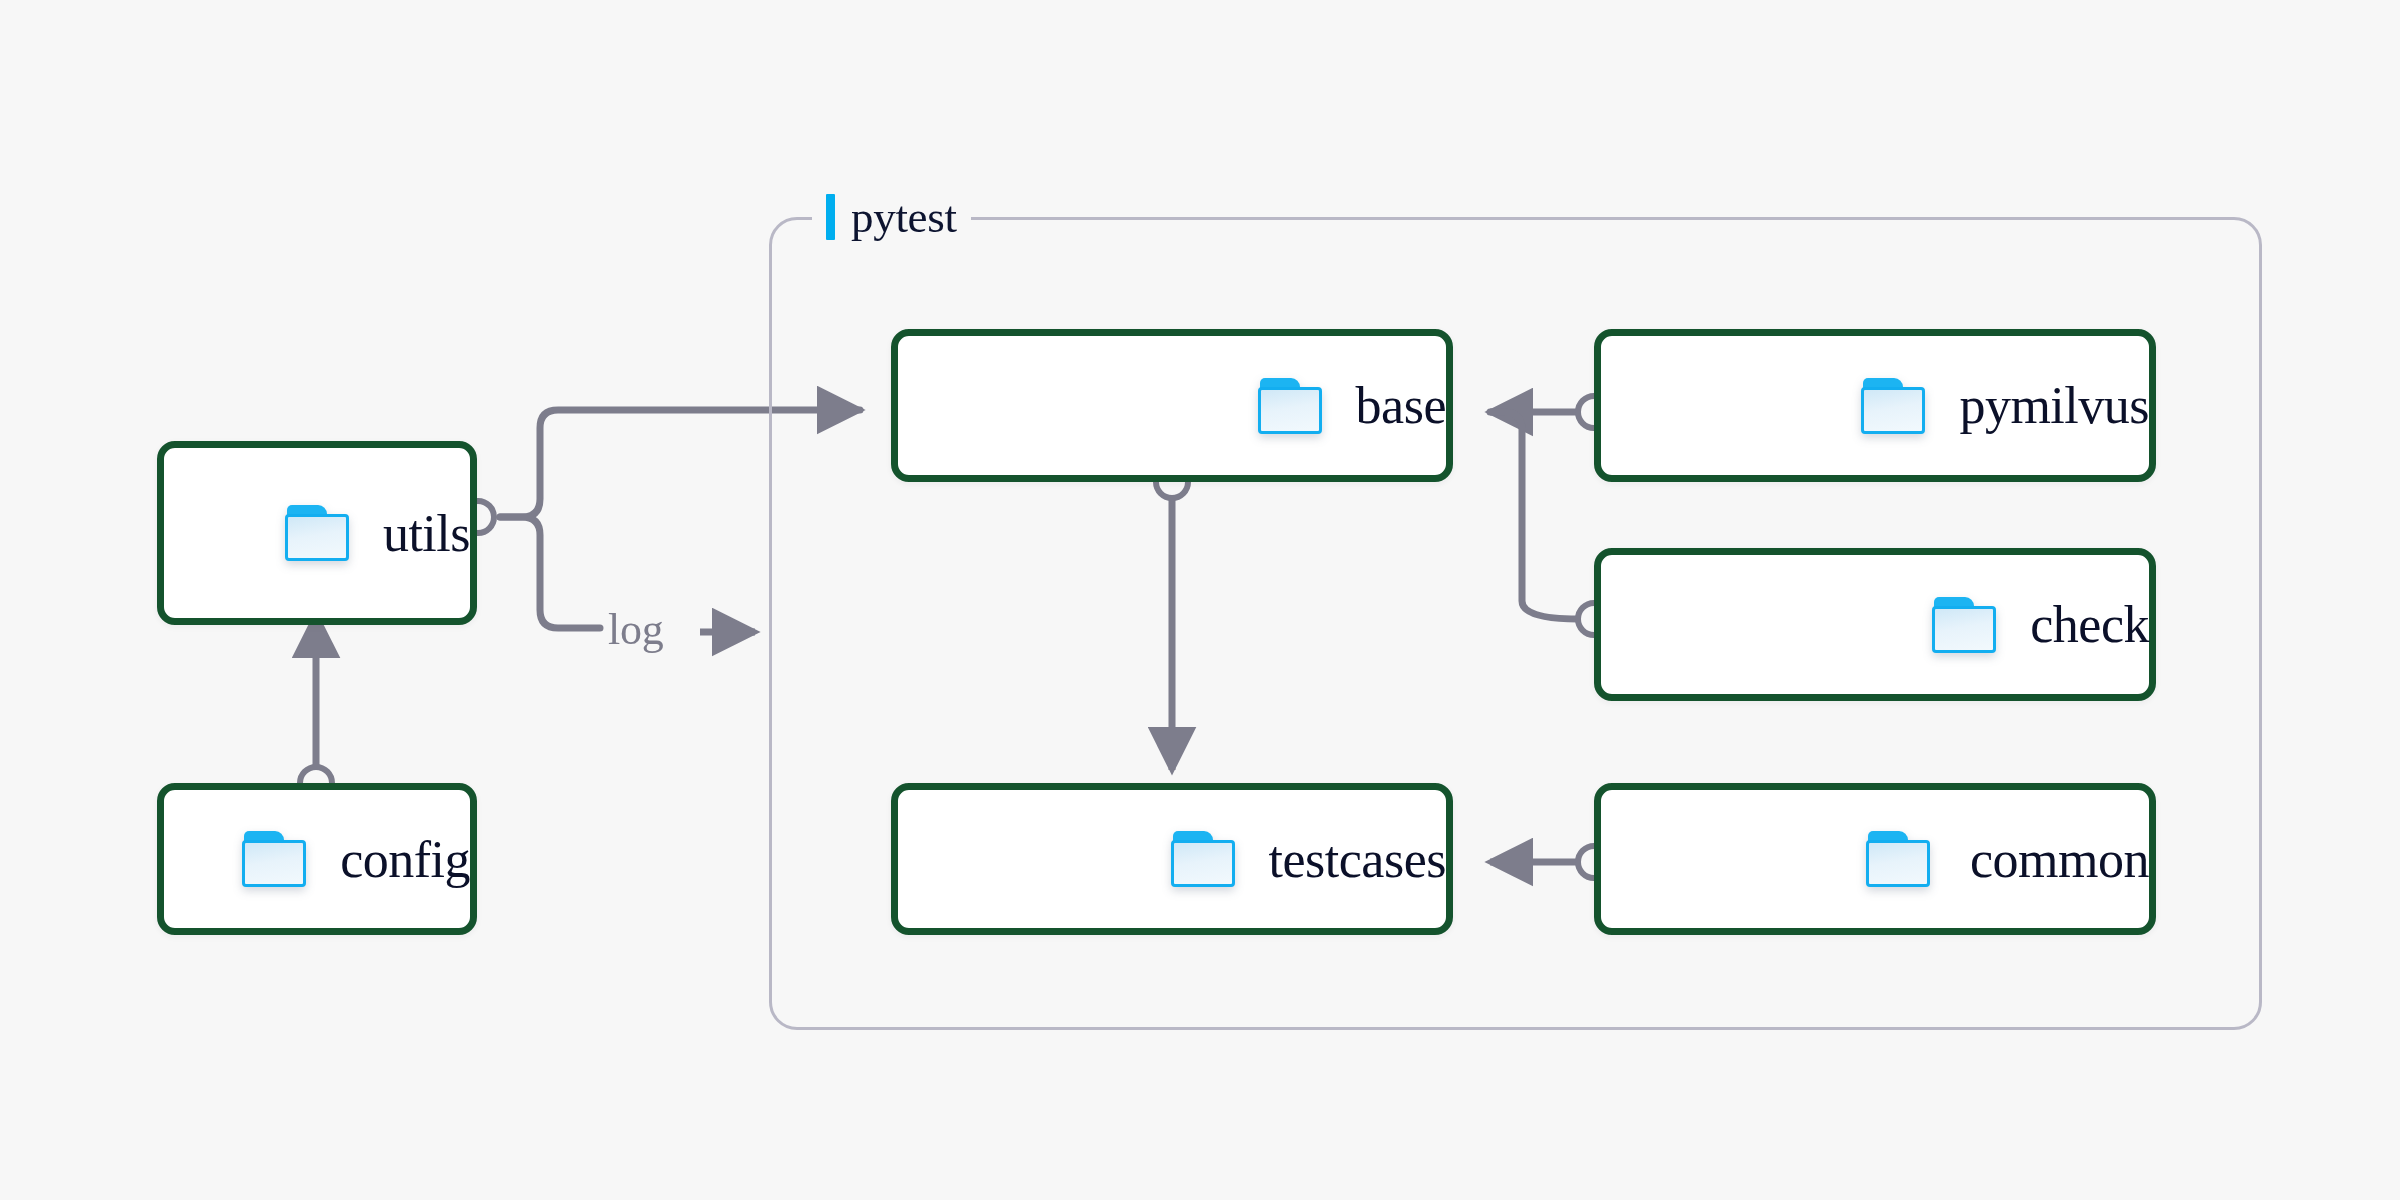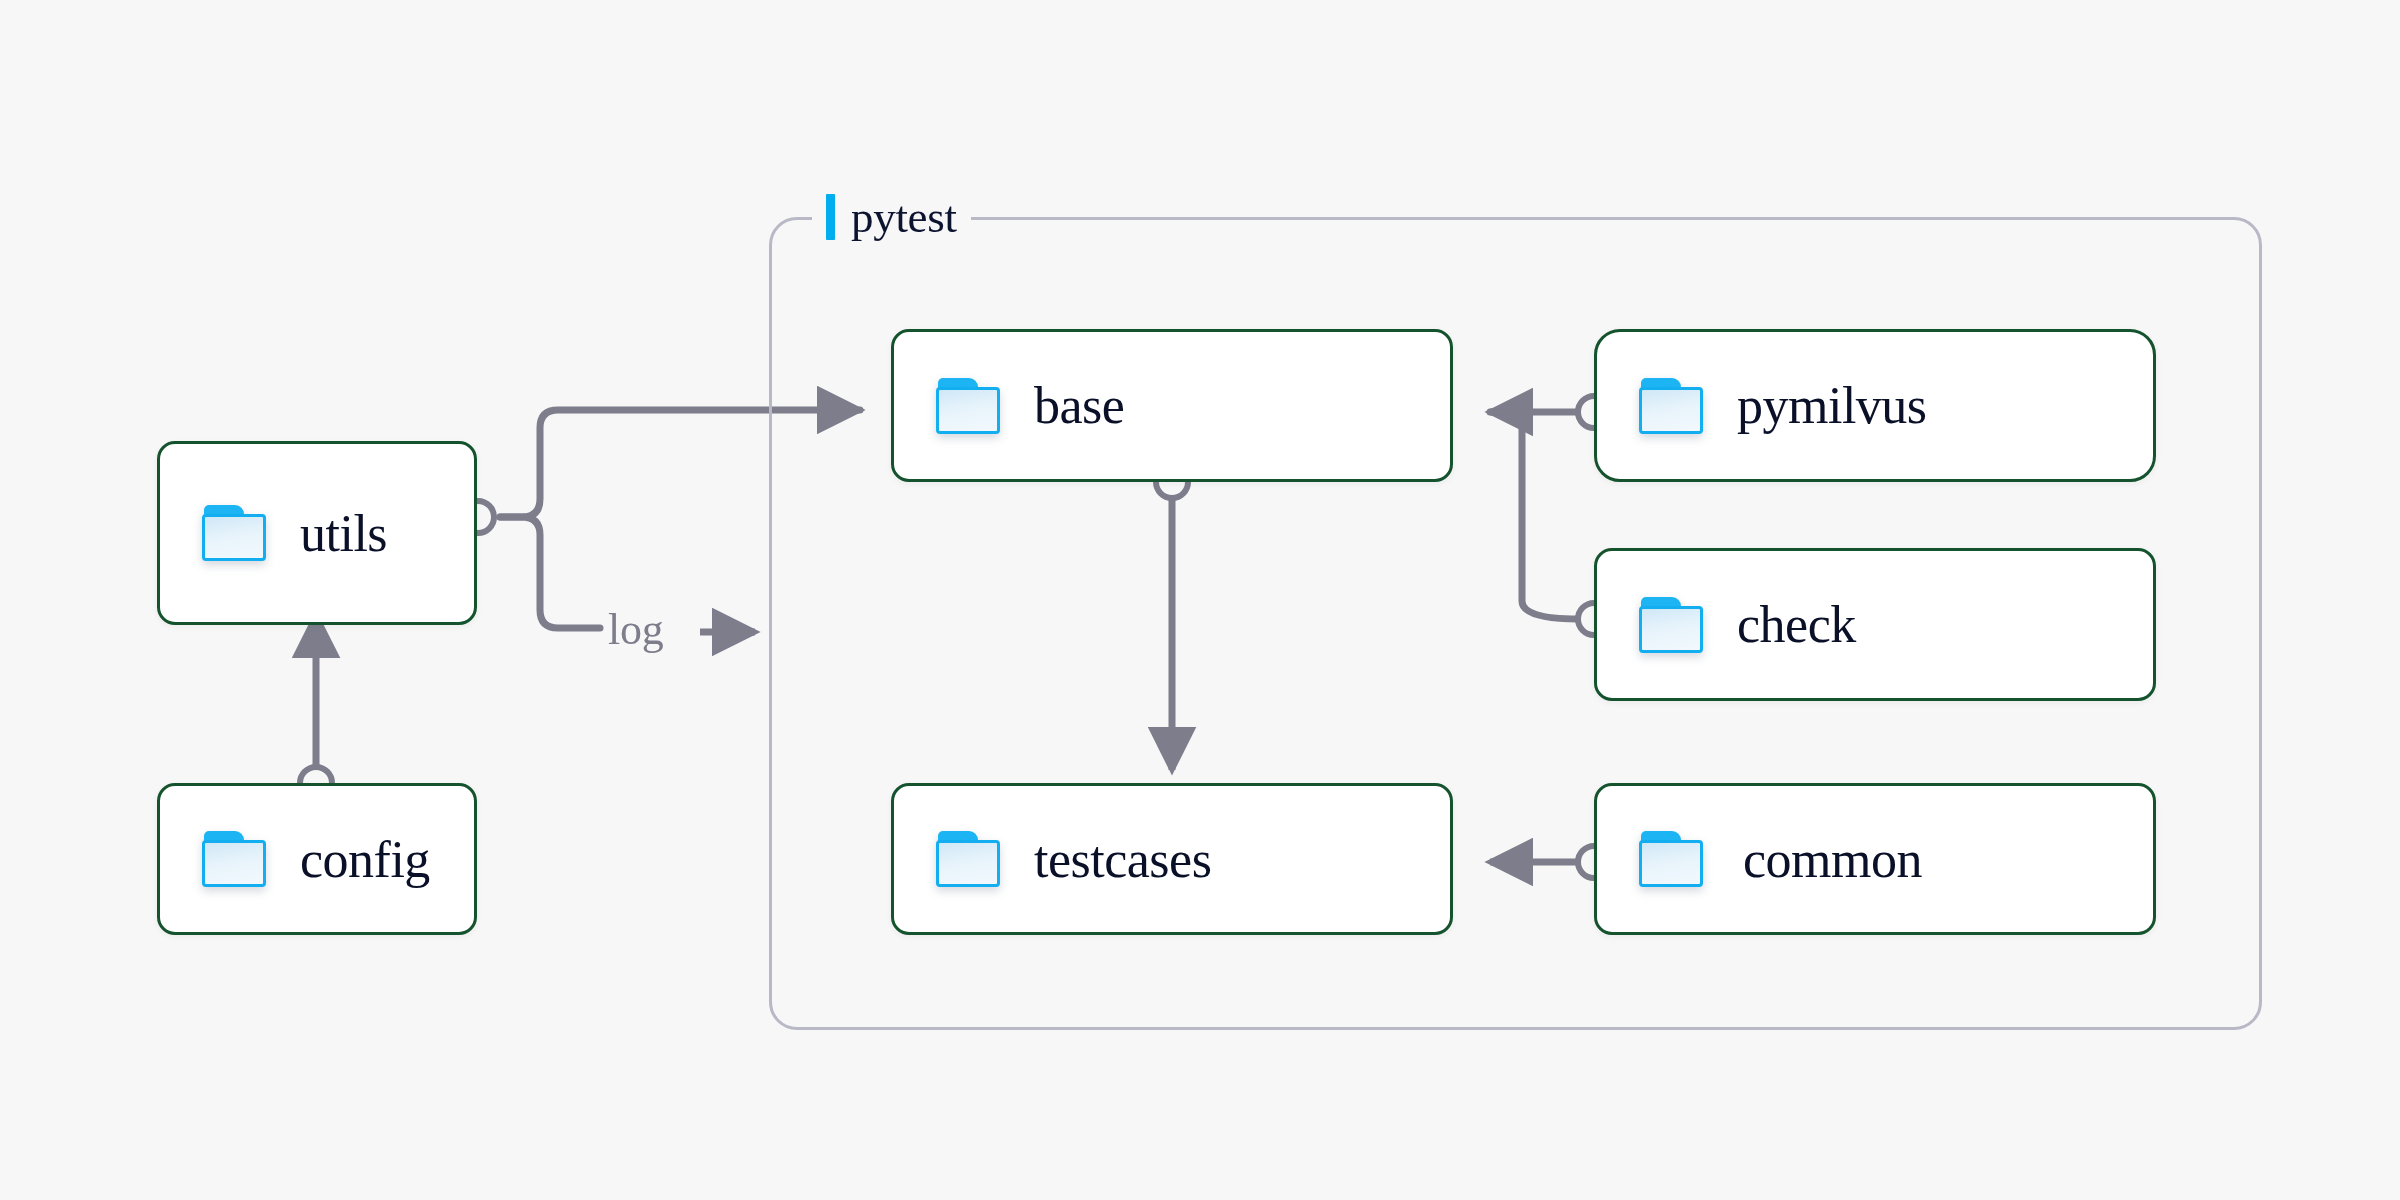--- a/index.html
+++ b/index.html
@@ -53,27 +53,28 @@
     color: #0d1430;
     letter-spacing: -0.3px;
     white-space: nowrap;
   }
 
   
   .node {
     position: absolute;
     box-sizing: border-box;
     background: #ffffff;
-    border: 3px solid #14532d;
+    border: 7px solid #14532d;
     border-radius: 18px;
     box-shadow: 0 2px 6px rgba(30,30,60,0.055);
     display: flex;
     align-items: center;
     padding-left: 42px;
     gap: 34px;
+    justify-content: flex-end;
   }
   .node .label {
     font-size: 52px;
     color: #0b1029;
     letter-spacing: -0.5px;
     white-space: nowrap;
   }
 
   
   .folder {
@@ -196,21 +197,21 @@
   </div>
 
   <div class="node" style="left:891px; top:783px; width:562px; height:152px;">
     <span class="folder">
       <span class="tab"></span>
         <span class="body"></span>
     </span>
     <span class="label">testcases</span>
   </div>
 
-  <div class="node" style="left:1594px; top:329px; width:562px; height:153px;border-radius:26px;">
+  <div class="node" style="left:1594px; top:329px; width:562px; height:153px;">
     <span class="folder">
       <span class="tab"></span>
         <span class="body"></span>
     </span>
     <span class="label">pymilvus</span>
   </div>
 
   <div class="node" style="left:1594px; top:548px; width:562px; height:153px;">
     <span class="folder">
       <span class="tab"></span>

